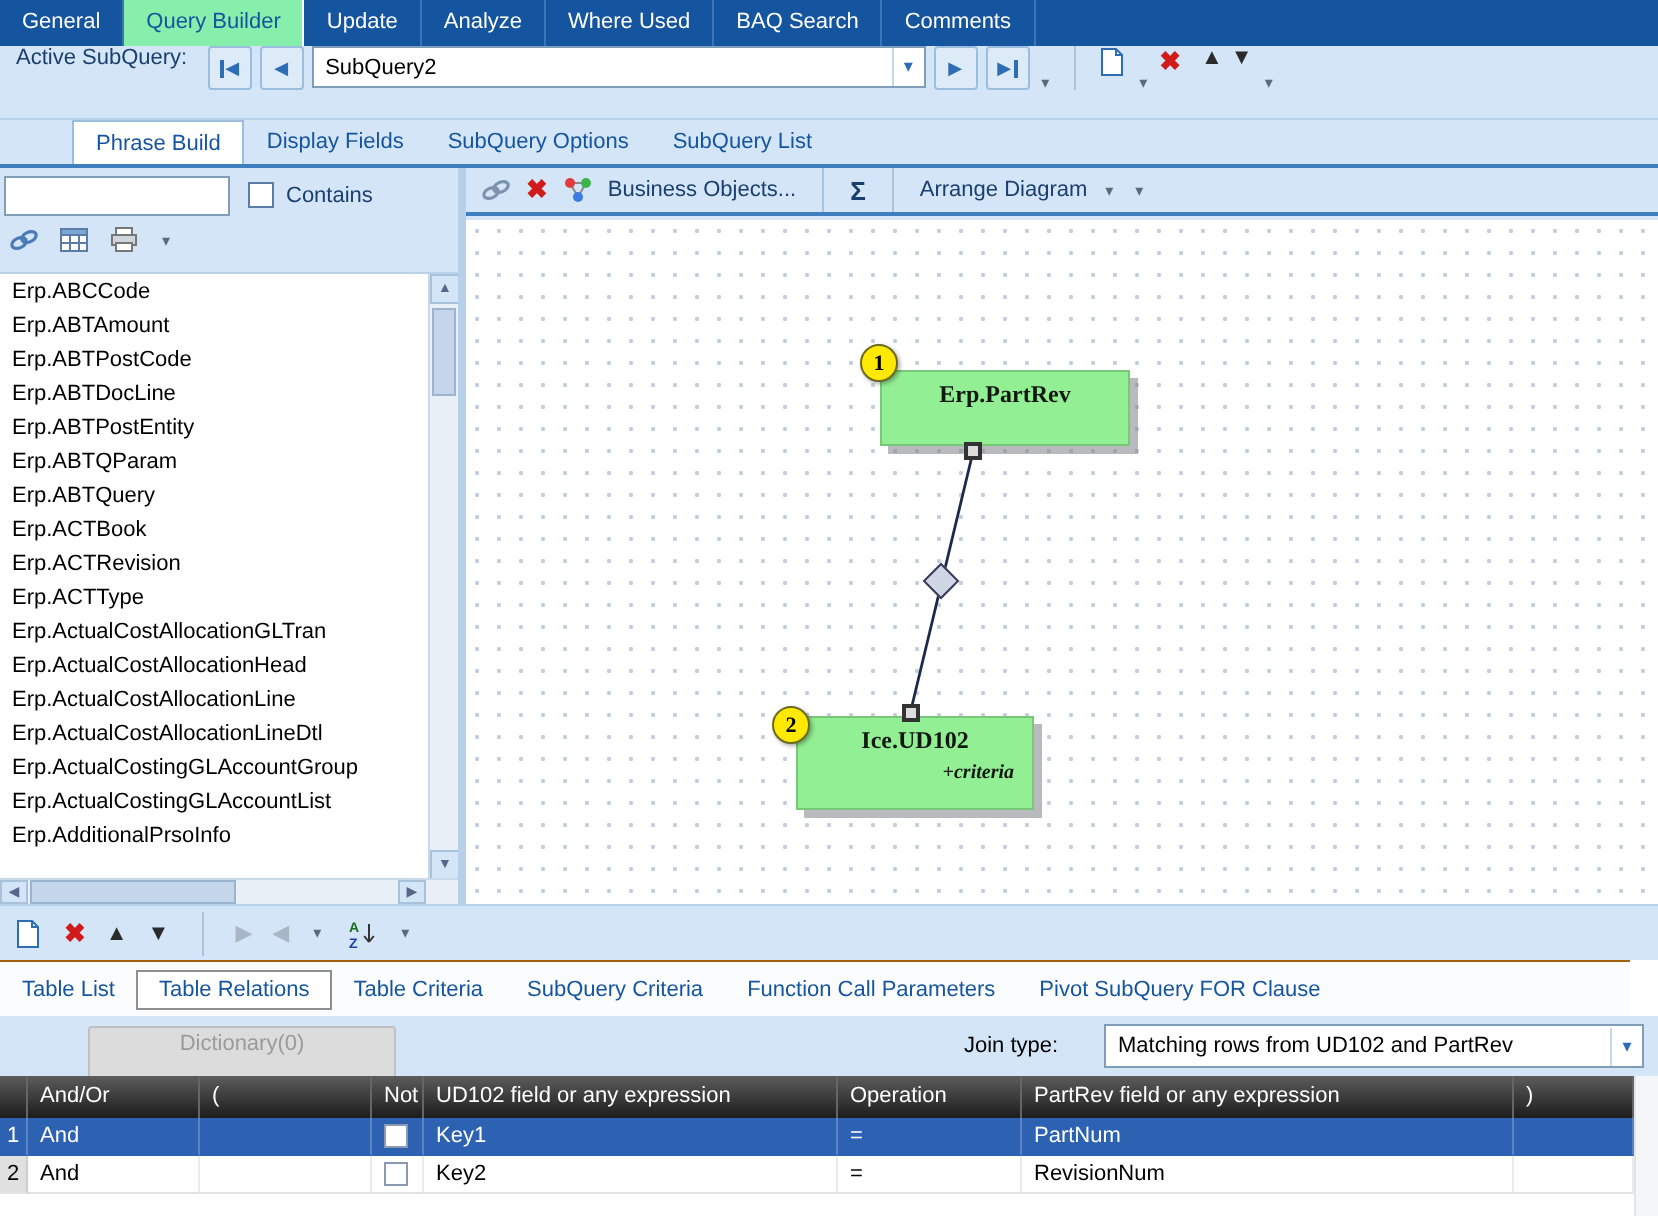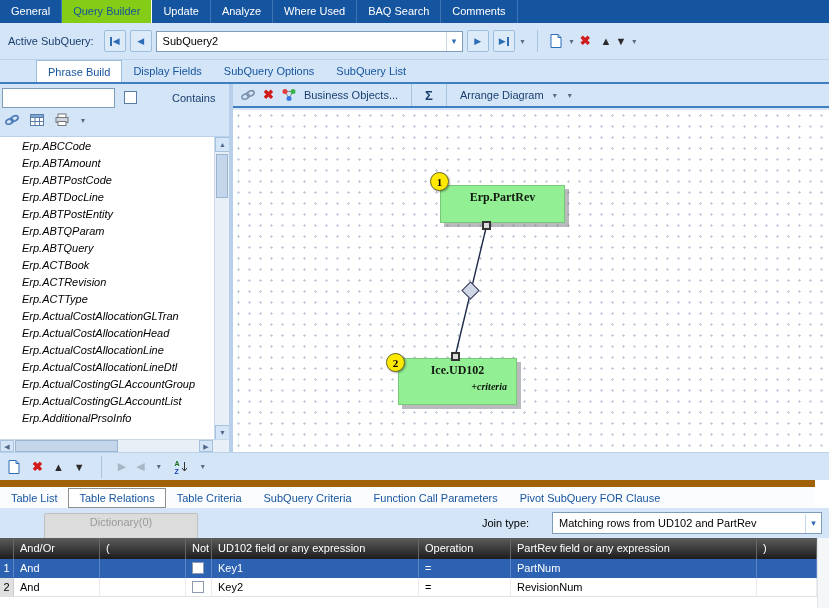--- a/index.html
+++ b/index.html
@@ -3,24 +3,24 @@
 <meta charset="utf-8">
 <style>
   * { box-sizing: border-box; margin: 0; padding: 0; }
   html,body { width:829px; height:608px; overflow:hidden; }
   body { font-family:"Liberation Sans", sans-serif; font-size:11px; background:#fff; position:relative; }
   .abs { position:absolute; }
 
   
   #topmenu { left:0; top:0; width:829px; height:23px; background:#15549e; display:flex; align-items:stretch; }
   .menu-item { color:#fff; padding:0 11px; line-height:23px; border-right:1px solid #3c74b5; cursor:default; white-space:nowrap; }
-  .menu-item.active { background:#84cc16; color:#15549e; border-right:1px solid #fff; }
-
-  
-  #sqbar { left:0; top:23px; width:829px; height:37px; background:#d3e5f7; border-bottom:1px solid #b9d2ea; display:flex; align-items:center; padding-left:8px; gap:4px; }
+  .menu-item.active { background:#86efac; color:#15549e; border-right:1px solid #fff; }
+
+  
+  #sqbar { left:0; top:23px; width:829px; height:37px; background:#d3e5f7; border-bottom:1px solid #b9d2ea; display:flex; padding-left:8px; gap:4px; }
   .sq-label { color:#1a3f6f; margin-right:6px; }
   .tbtn { width:22px; height:22px; border:1px solid #9cbede; border-radius:2px; background:#ddebf9; color:#2d6db5; display:flex; align-items:center; justify-content:center; font-size:9px; }
   .tbtn.first::before { content:""; width:2px; height:9px; background:#2d6db5; margin-right:1px; }
   .tbtn.last::after  { content:""; width:2px; height:9px; background:#2d6db5; margin-left:1px; }
   .combo { background:#fff; border:1px solid #7f9db9; height:21px; display:flex; align-items:center; }
   .combo-text { flex:1; padding:0 6px; color:#000; white-space:nowrap; overflow:hidden; }
   .combo-arrow { width:16px; text-align:center; color:#2d6db5; font-size:9px; border-left:1px solid #c4d8ec; line-height:19px; }
   #sq-combo { width:307px; }
   .mini-drop { color:#5a6b7d; font-size:8px; padding:0 2px; align-self:center; }
   .vsep { width:1px; height:22px; background:#aac4de; margin:0 6px; }
@@ -33,25 +33,25 @@
   #tabrow { left:0; top:60px; width:829px; height:24px; background:#d3e5f7; border-bottom:2px solid #3f7fbf; display:flex; }
   .ptab { color:#15549e; padding:0 11px; line-height:22px; white-space:nowrap; }
   .ptab.active { background:#fff; border:1px solid #9cbede; border-bottom:none; color:#15549e;margin-left:36px; }
 
   
   #main { left:0; top:84px; width:829px; height:368px; }
   #leftpanel { left:0; top:0; width:229px; height:368px; background:#d3e5f7; }
   .search-input { position:absolute; left:2px; top:4px; width:113px; height:20px; border:1px solid #7f9db9; font:11px "Liberation Sans",sans-serif; padding:0 4px; }
   .cb { width:12px; height:12px; background:#fff; border:1px solid #8a9ab0; display:inline-block; }
   #contains-cb { position:absolute; left:124px; top:7px; width:13px; height:13px; border-color:#5a7ca6; }
-  #contains-label { position:absolute; left:143px; top:8px; color:#1a3f6f;margin-left:29px; }
+  #contains-label { position:absolute; left:143px; top:8px; color:#1a3f6f; }
   #lp-icons { position:absolute; left:4px; top:28px; display:flex; align-items:center; gap:9px; }
 
   #tablelist { position:absolute; left:0; top:52px; width:229px; height:303px; background:#fff; border-top:1px solid #b9d2ea; overflow:hidden; }
-  .tbl-items { position:absolute; left:16px; top:1px; width:200px;font-style:italic; }
+  .tbl-items { position:absolute; left:0; top:1px; width:200px; }
   .tbl-item { height:17px; line-height:17px; padding-left:6px; color:#000; white-space:nowrap; }
   .vscroll { position:absolute; right:0; top:0; width:15px; height:303px; background:#e8eff7; border-left:1px solid #c9d9ea; }
   .sb-btn { width:15px; height:15px; background:#d3e5f7; border:1px solid #a8c2dc; color:#55688a; font-size:7px; text-align:center; line-height:13px; }
   .vthumb { position:absolute; left:1px; top:17px; width:12px; height:44px; background:#c6d6ea; border:1px solid #9ab4d0; }
   .vscroll .down { position:absolute; bottom:0; left:0; }
   #hscroll { position:absolute; left:0; top:355px; width:229px; height:13px; background:#e8eff7; border-top:1px solid #c9d9ea; }
   .hbtn { position:absolute; top:0; width:14px; height:12px; background:#d3e5f7; border:1px solid #a8c2dc; color:#55688a; font-size:7px; text-align:center; line-height:11px; }
   .hthumb { position:absolute; left:15px; top:0; width:103px; height:12px; background:#c6d6ea; border:1px solid #9ab4d0; }
 
   #splitter { left:229px; top:0; width:4px; height:368px; background:#b7cfe8; }
@@ -74,21 +74,21 @@
   #badge2 { left:153px; top:243px; }
   .conn { position:absolute; width:9px; height:9px; background:#dcdcdc; border:2px solid #333; z-index:4; }
   #conn1 { left:249px; top:111px; }
   #conn2 { left:218px; top:242px; }
   #diamond { position:absolute; left:231px; top:174px; width:13px; height:13px; background:#cfd6e4; border:1px solid #3a3a5a; transform:rotate(45deg); z-index:2; }
 
   
   #btoolbar { left:0; top:452px; width:829px; height:28px; background:#d3e5f7; border-top:1px solid #b9d2ea; display:flex; align-items:center; gap:10px; padding-left:6px; }
 
   
-  #btabs { left:0; top:480px; width:815px; height:28px; background:#fbfcfe; border-top:7px solid #a16207; display:flex; align-items:center; }
+  #btabs { left:0; top:480px; width:815px; height:28px; background:#fbfcfe; border-top:1px solid #a16207; display:flex; align-items:center; }
   .btab { color:#15549e; padding:4px 11px; white-space:nowrap; }
   .btab.active { background:#fff; border:1px solid #8f8f8f; padding:3px 10px;text-align:right; }
 
   
   #joinrow { left:0; top:508px; width:829px; height:30px; background:#d3e5f7; }
   #dict { position:absolute; left:44px; top:5px; width:154px; height:32px; background:#dcdcdc; border:1px solid #c0c0c0; border-radius:2px; color:#9a9a9a; text-align:center; line-height:17px; }
   #join-label { position:absolute; left:482px; top:9px; color:#000; }
   #join-combo { position:absolute; left:552px; top:4px; width:270px; height:22px; }
 
   

